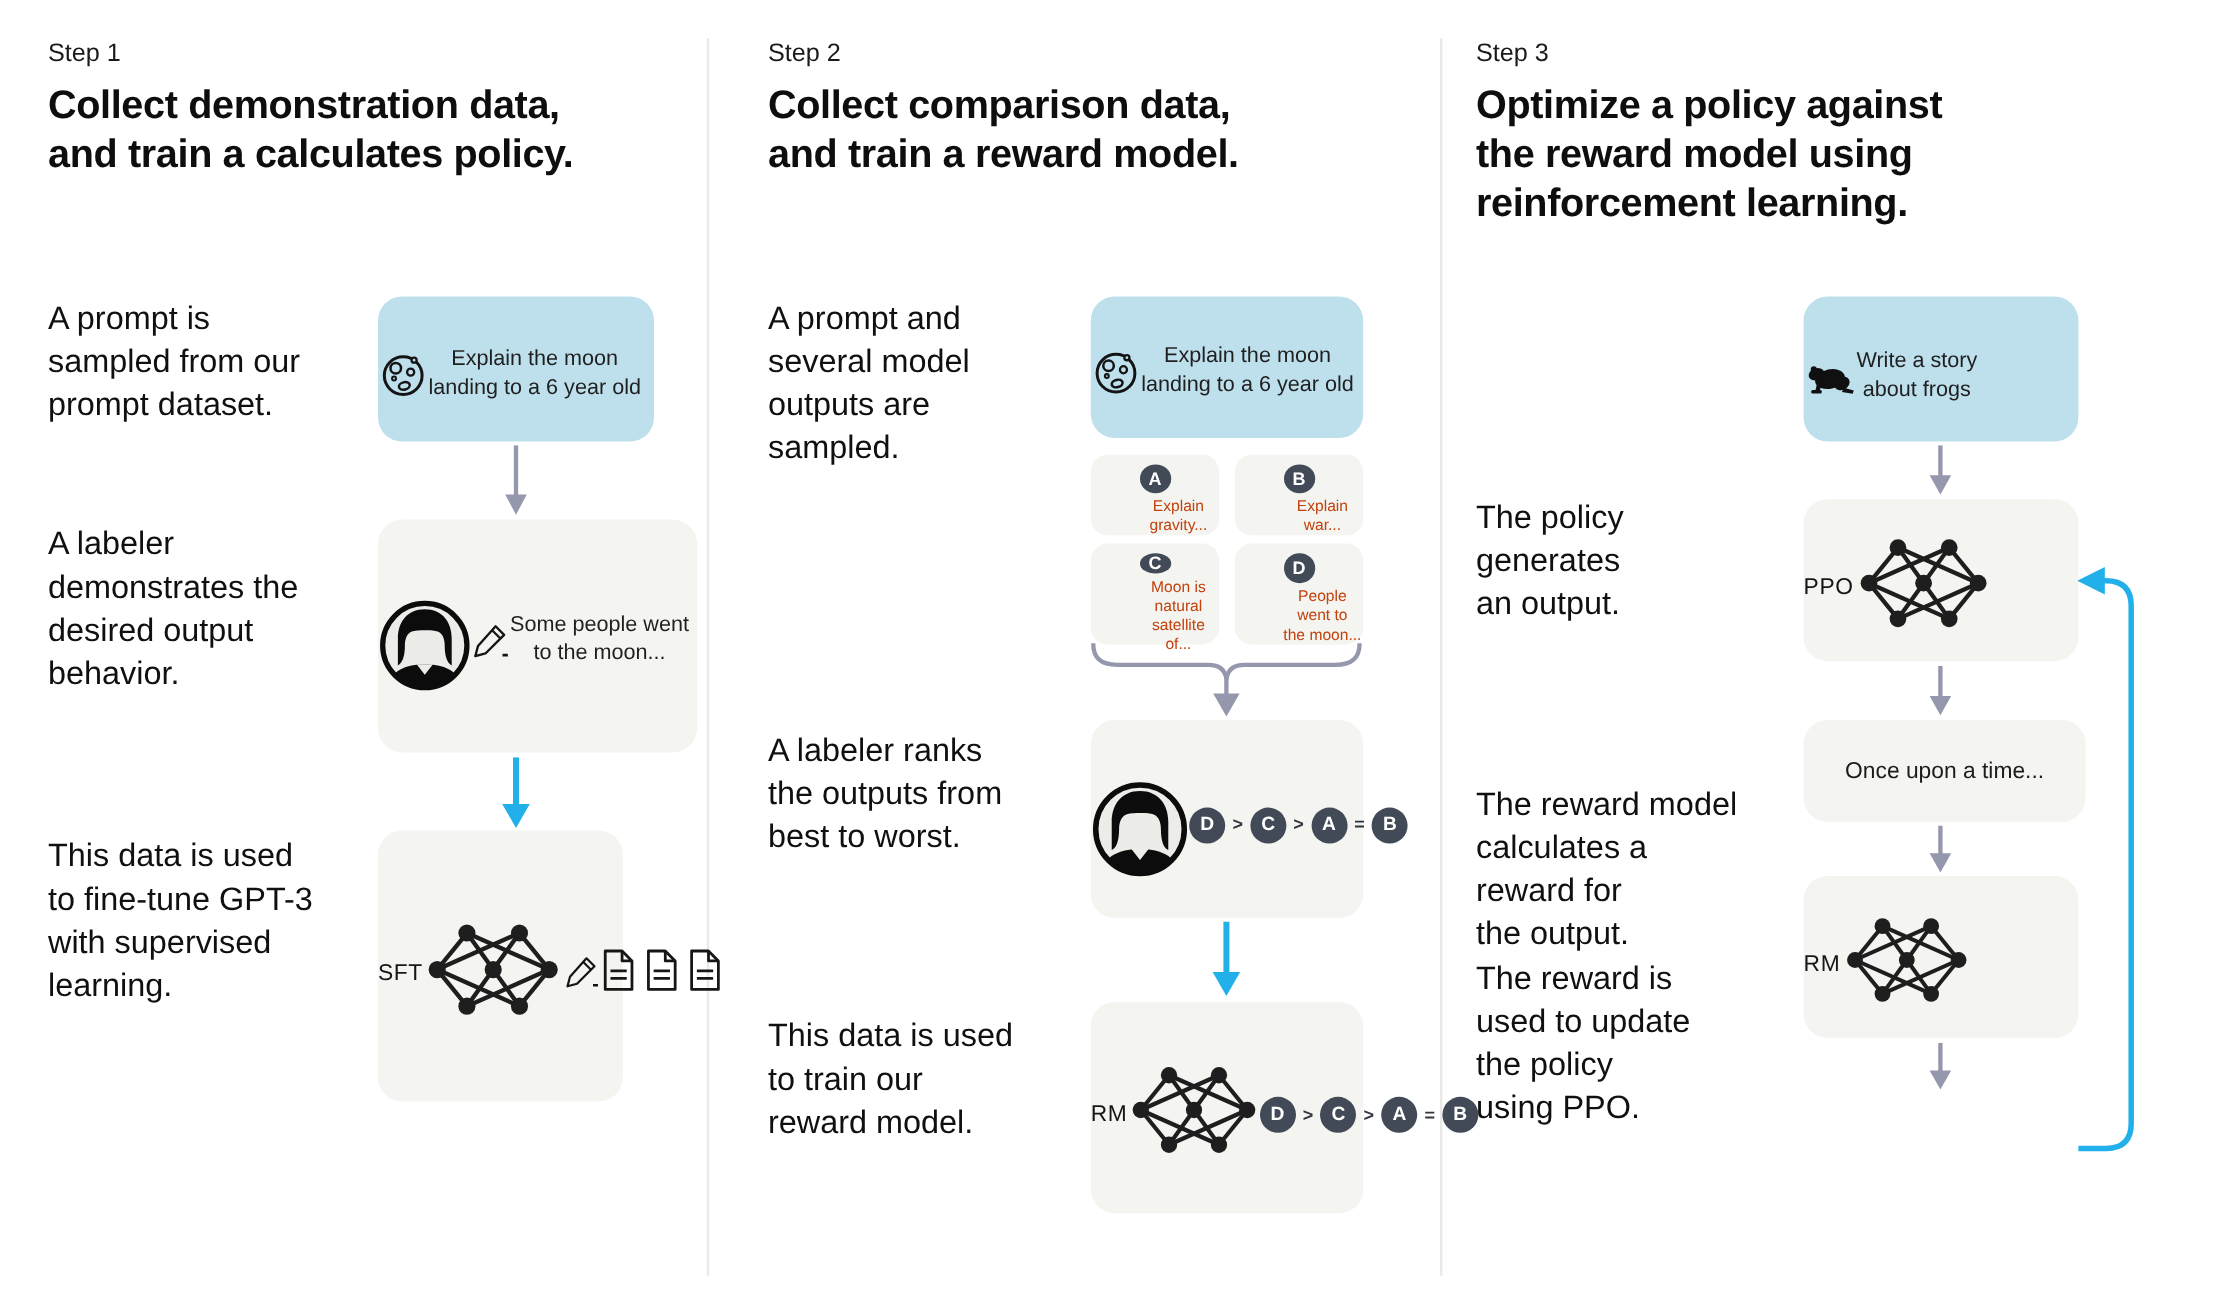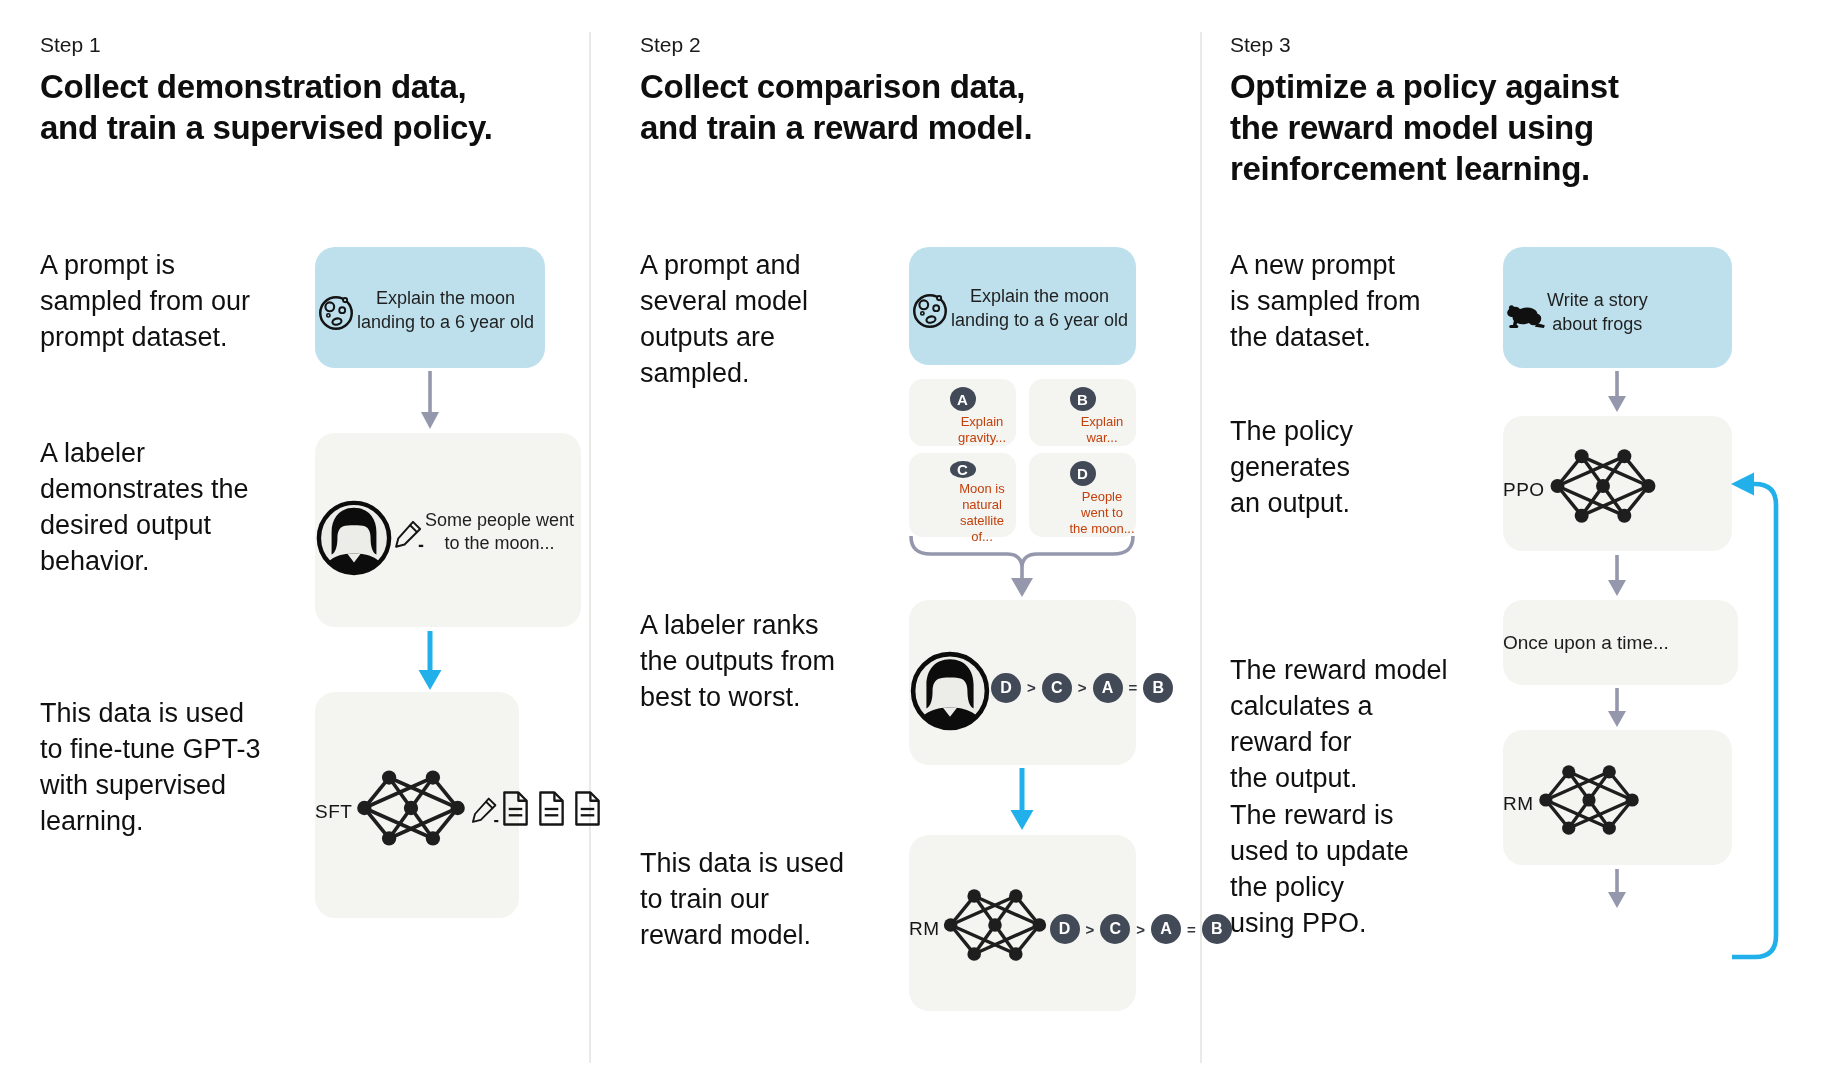--- a/index.html
+++ b/index.html
@@ -34,21 +34,21 @@
 </head>
 <body>
 
 <div class="canvas">
 
   <div class="divider" style="left:589px;"></div>
   <div class="divider" style="left:1200px;"></div>
 
   <div class="step-label" style="left:40px;top:32px;">Step 1</div>
   <div class="col-heading" style="left:40px;top:66px;">Collect demonstration data,
-and train a supervised policy.</div>
+and train a calculates policy.</div>
 
   <div class="caption" style="left:40px;top:247px;">A prompt is
 sampled from our
 prompt dataset.</div>
   <div class="caption" style="left:40px;top:435px;">A labeler
 demonstrates the
 desired output
 behavior.</div>
   <div class="caption" style="left:40px;top:695px;">This data is used
 to fine-tune GPT-3
@@ -295,23 +295,20 @@
       <span class="rank-sep">=</span>
       <div class="rank-badge">B</div>
     </div>
   </div>
 
   <div class="step-label" style="left:1230px;top:32px;">Step 3</div>
   <div class="col-heading" style="left:1230px;top:66px;">Optimize a policy against
 the reward model using
 reinforcement learning.</div>
 
-  <div class="caption" style="left:1230px;top:247px;">A new prompt
-is sampled from
-the dataset.</div>
   <div class="caption" style="left:1230px;top:413px;">The policy
 generates
 an output.</div>
   <div class="caption" style="left:1230px;top:652px;">The reward model
 calculates a
 reward for
 the output.</div>
   <div class="caption" style="left:1230px;top:797px;">The reward is
 used to update
 the policy
@@ -365,21 +362,21 @@
         </g>
       </svg>
     </span>
   </div>
 
   <svg class="arrow" style="left:1606px;top:555px;" width="22" height="42" viewBox="0 0 22 42">
     <line x1="11" y1="0" x2="11" y2="27" stroke="#9597ad" stroke-width="3.6"></line>
     <polygon points="2,25 20,25 11,41" fill="#9597ad"></polygon>
   </svg>
 
-  <div class="box box-gray" style="left:1503px;top:600px;width:235px;height:85px;justify-content:flex-start;">
+  <div class="box box-gray" style="left:1503px;top:600px;width:235px;height:85px;justify-content:center;">
     <div class="once-text">Once upon a time...</div>
   </div>
 
   <svg class="arrow" style="left:1606px;top:688px;" width="22" height="40" viewBox="0 0 22 40">
     <line x1="11" y1="0" x2="11" y2="25" stroke="#9597ad" stroke-width="3.6"></line>
     <polygon points="2,23 20,23 11,39" fill="#9597ad"></polygon>
   </svg>
 
   <div class="box box-gray" style="left:1503px;top:730px;width:229px;height:135px;">
     <div class="model-label" style="margin-top:13px;">RM</div>

